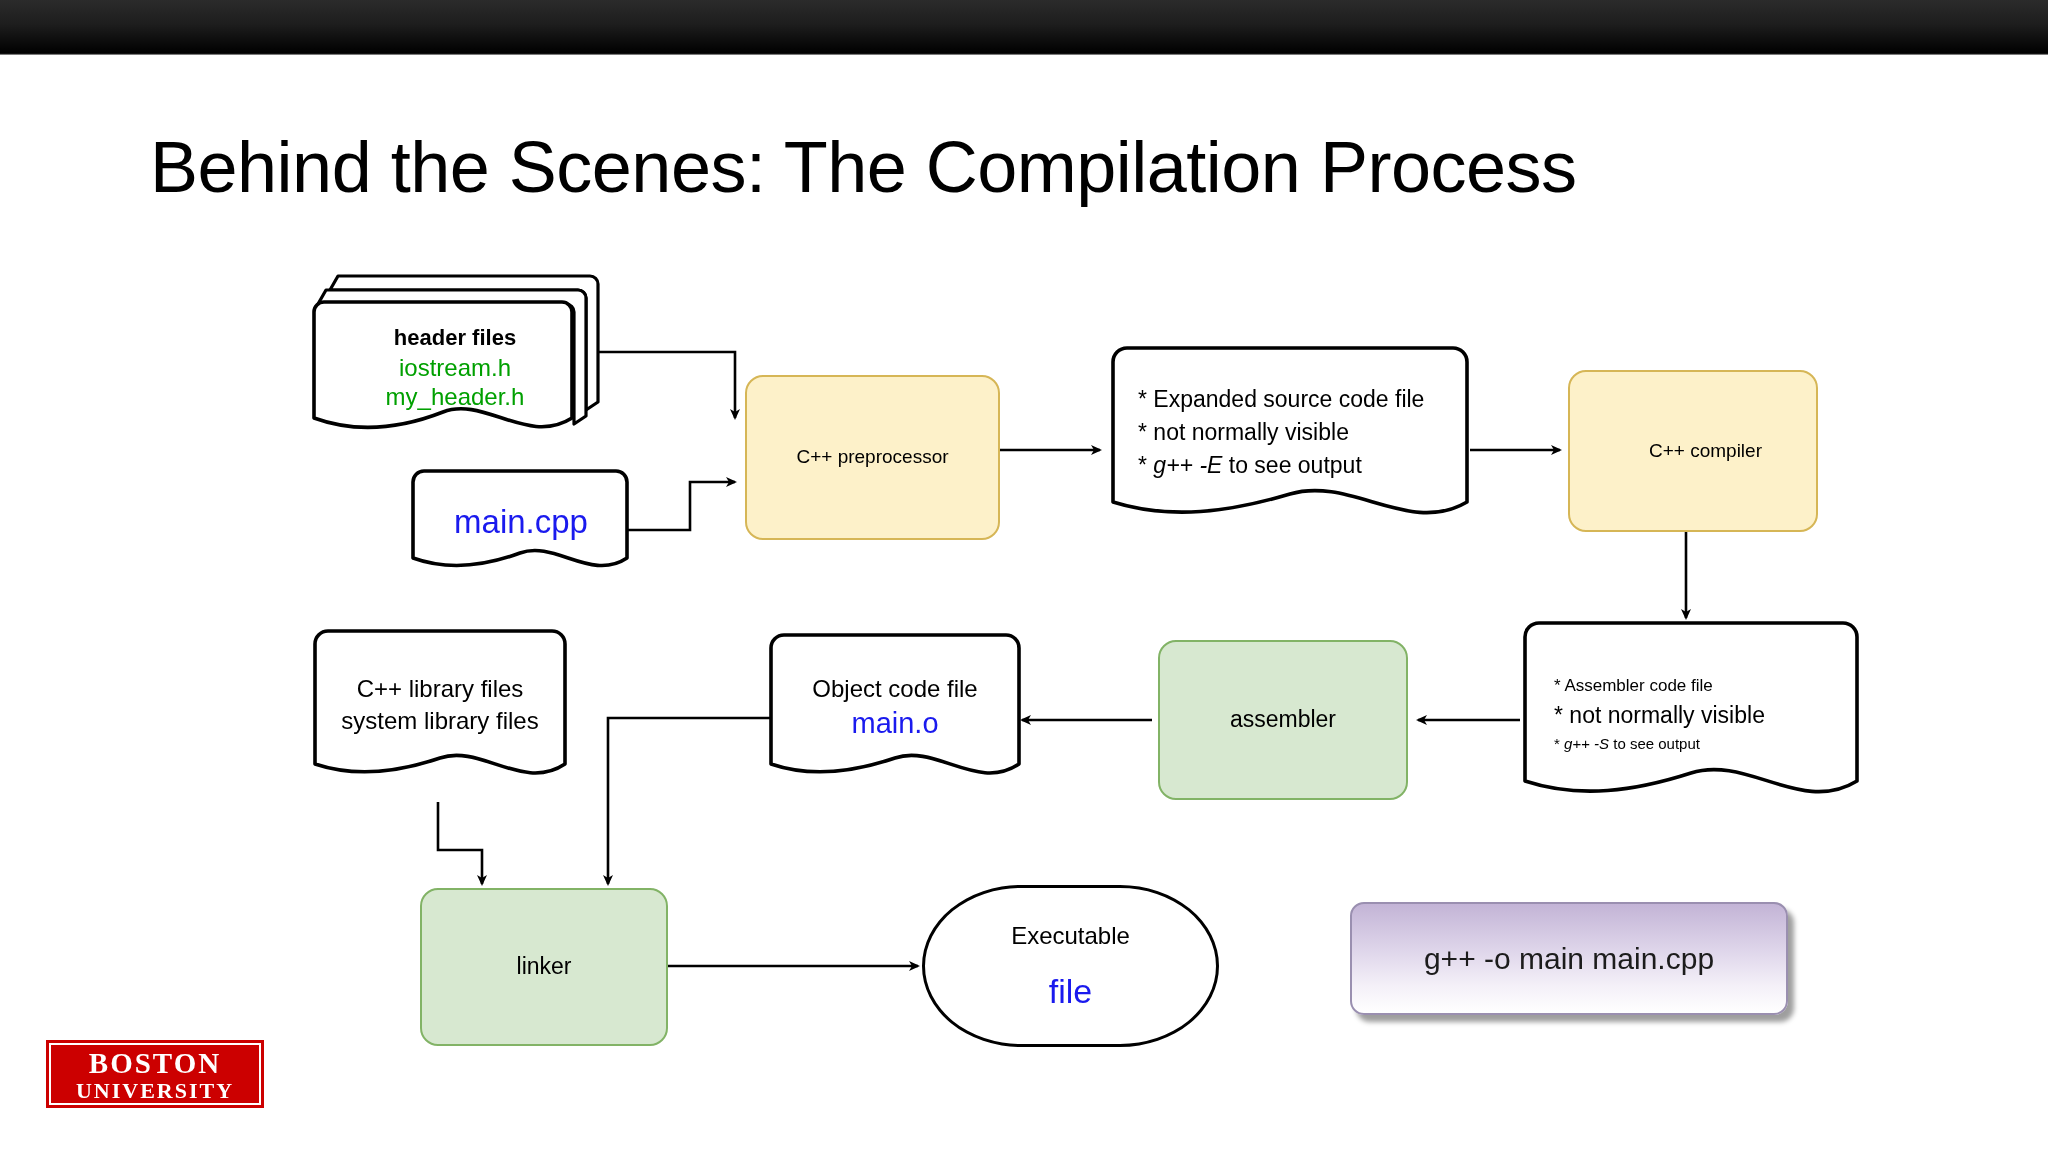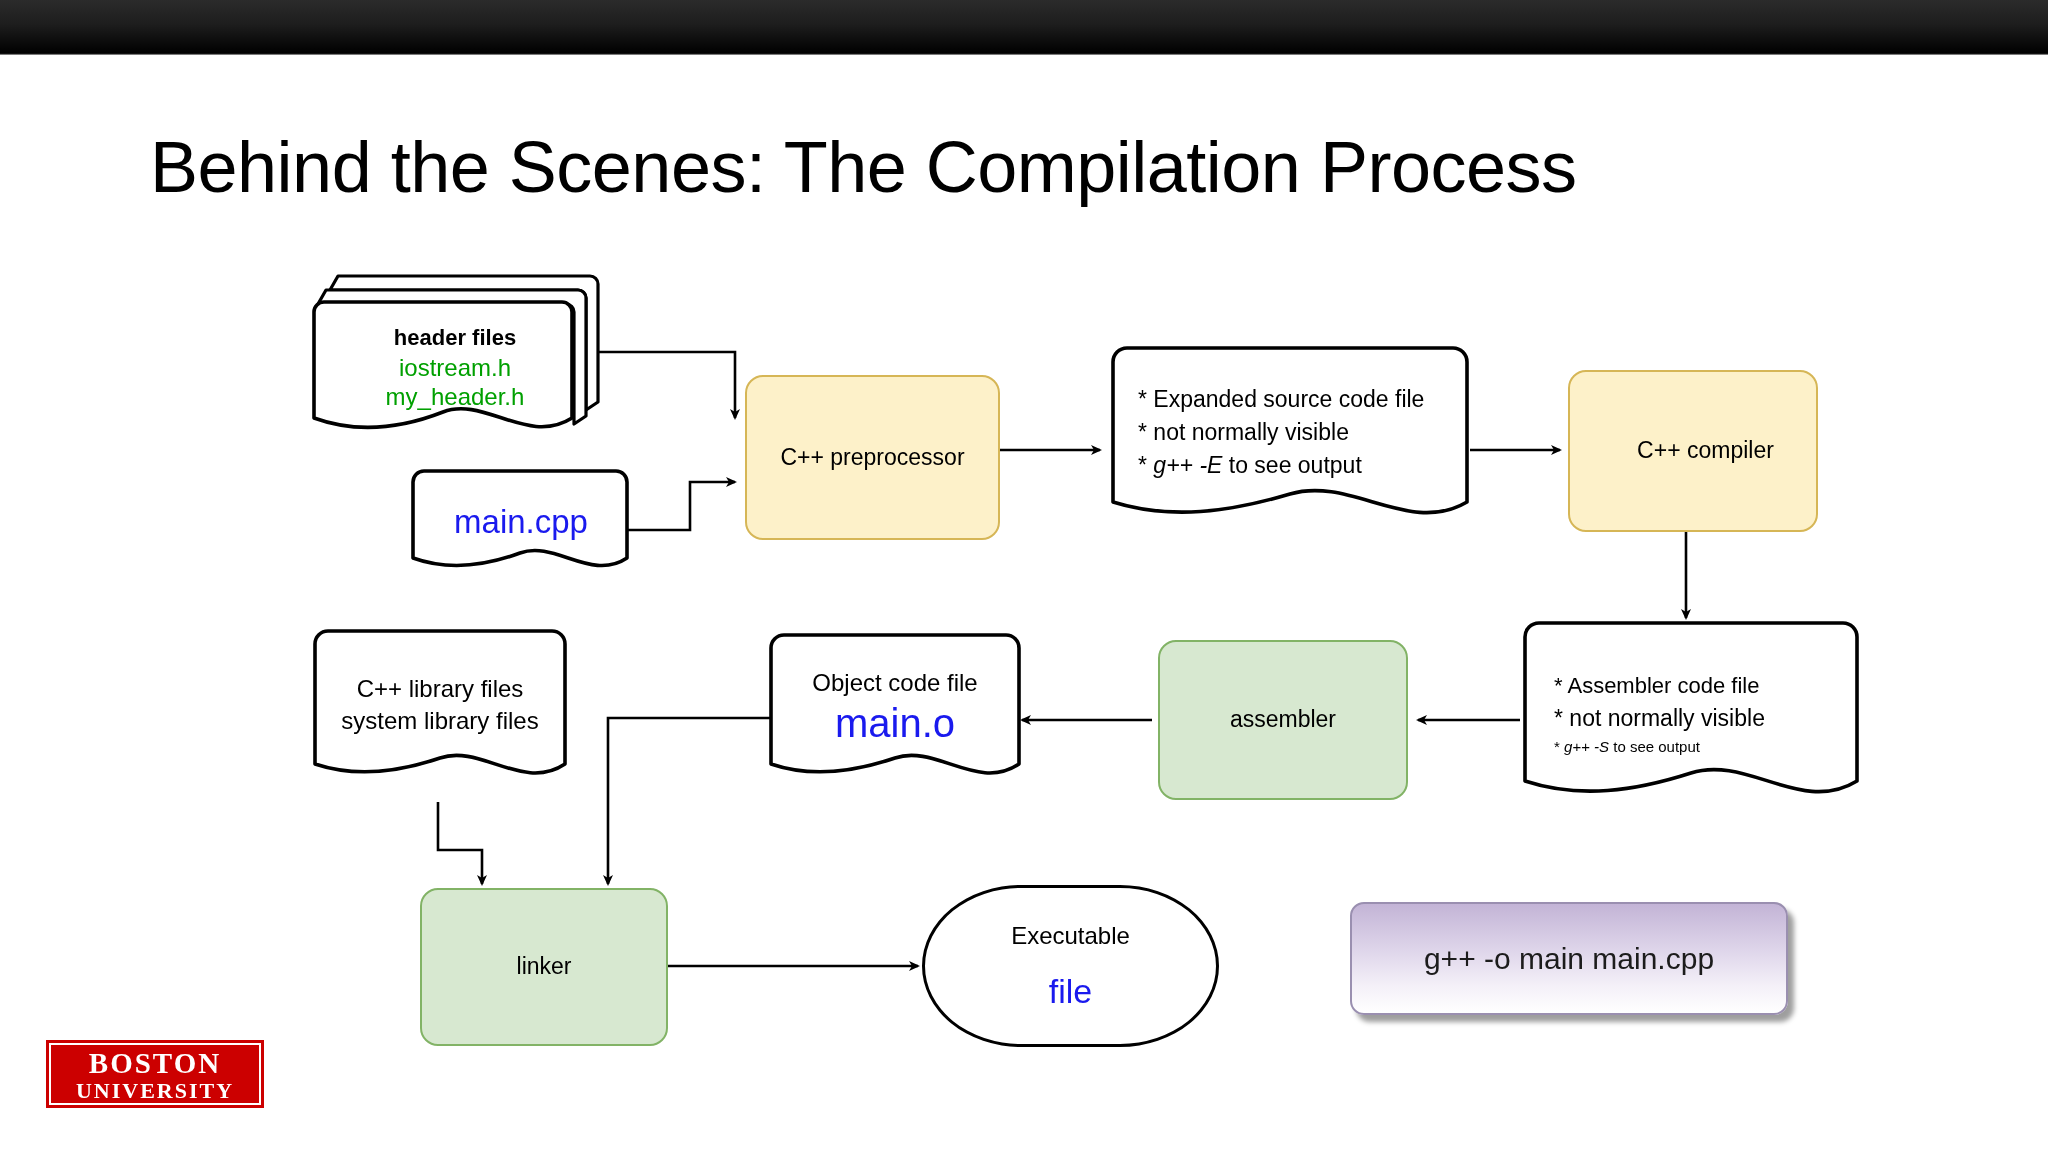--- a/index.html
+++ b/index.html
@@ -46,21 +46,21 @@
     justify-content: center;
     text-align: center;
     line-height: 1.28;
     color: #000000;
   }
 
   .proc-yellow {
     background: #fdf1c9;
     border: 2px solid #d6b656;
     border-radius: 18px;
-    font-size: 23px;
+    font-size: 19px;
   }
   .proc-green {
     background: #d7e8d0;
     border: 2px solid #82b366;
     border-radius: 18px;
     font-size: 23px;
   }
 
   
   .doc {
@@ -236,40 +236,40 @@
   <div class="node proc-yellow" style="left:1568px; top:370px; width:250px; height:162px;padding-left:25px;">
     <span>C++ compiler</span>
   </div>
 
   <div class="doc" style="left:1522px; top:620px; width:338px; height:205px;">
     <svg width="338" height="205" viewBox="0 0 338 205">
       <path d="M3,17 a14,14 0 0 1 14,-14 h304 a14,14 0 0 1 14,14 v144
                c-55,34 -110,-26 -166,-8 c-56,18 -111,26 -166,8 z" fill="#ffffff" stroke="#000" stroke-width="3.6" stroke-linejoin="round"></path>
     </svg>
     <div class="doc-text" style="top:48px; height:92px; align-items:flex-start; padding-left:32px;">
-      <div class="bullet-line" style="font-size:22px;">*  Assembler code file</div>
+      <div class="bullet-line" style="font-size:17px;">*  Assembler code file</div>
       <div class="bullet-line" style="font-size:23px;margin-top:6px;">*  not normally visible</div>
       <div class="bullet-line" style="font-size:15px;margin-top:6px;">
         <span>*  </span><span class="ital">g++ -S</span><span> to see output</span>
       </div>
     </div>
   </div>
 
   <div class="node proc-green" style="left:1158px; top:640px; width:250px; height:160px;">
     <span>assembler</span>
   </div>
 
   <div class="doc" style="left:768px; top:632px; width:254px; height:170px;">
     <svg width="254" height="170" viewBox="0 0 254 170">
       <path d="M3,16 a13,13 0 0 1 13,-13 h222 a13,13 0 0 1 13,13 v116
                c-41,28 -83,-20 -124,-6 c-41,14 -83,20 -124,6 z" fill="#ffffff" stroke="#000" stroke-width="3.6" stroke-linejoin="round"></path>
     </svg>
     <div class="doc-text" style="top:30px; height:90px;">
       <div style="font-size:24px;" class="t-black">Object code file</div>
-      <div style="font-size:40px;margin-top:4px;" class="t-blue">main.o</div>
+      <div style="font-size:29px;margin-top:4px;" class="t-blue">main.o</div>
     </div>
   </div>
 
   <div class="doc" style="left:312px; top:628px; width:256px; height:176px;">
     <svg width="256" height="176" viewBox="0 0 256 176">
       <path d="M3,16 a13,13 0 0 1 13,-13 h224 a13,13 0 0 1 13,13 v120
                c-42,28 -84,-20 -125,-6 c-41,14 -83,20 -125,6 z" fill="#ffffff" stroke="#000" stroke-width="3.6" stroke-linejoin="round"></path>
     </svg>
     <div class="doc-text" style="top:38px; height:78px;">
       <div style="font-size:24px;" class="t-black">C++ library files</div>

